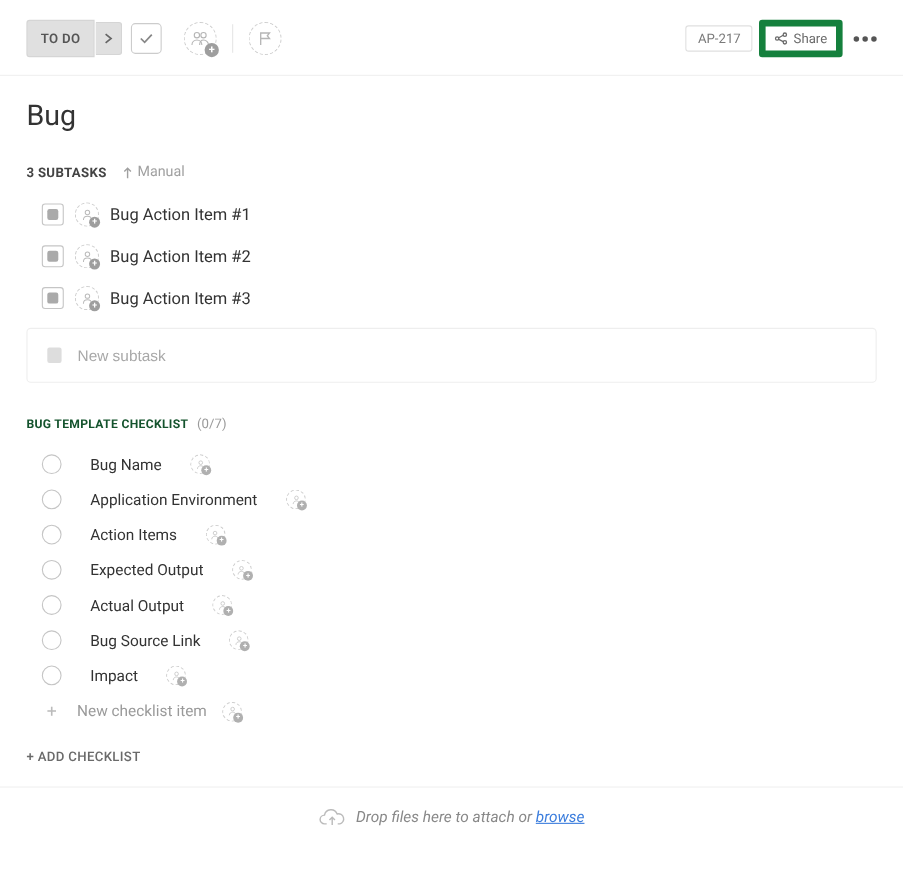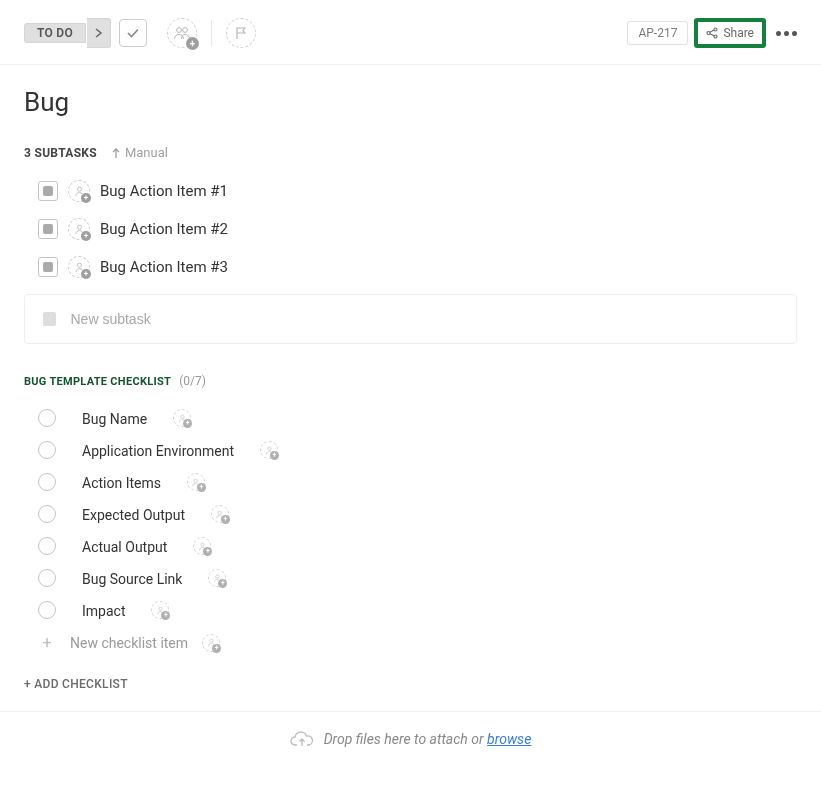--- a/index.html
+++ b/index.html
@@ -1,31 +1,31 @@
 <!DOCTYPE html>
 <html><head>
   <meta charset="utf-8">
   <style>
     * { margin: 0; padding: 0; box-sizing: border-box; }
     body { font-family: -apple-system, BlinkMacSystemFont, "Segoe UI", Roboto, sans-serif; font-size: 14px; color: #333; background: #fff; width: 821px; }
 
     .toolbar { display:flex; align-items:center; padding:18px 24px 16px; border-bottom:1px solid #f0f0f0; }
     .status-group { display:flex; align-items:center; gap:1px; }
-    .status-btn { display:flex; align-items:center; justify-content:center; height:20px; background:#e0e0e0; border:1px solid #d5d5d5; padding:0 12px; font-size:12px; font-weight:600; color:#555; letter-spacing:.3px; cursor:pointer; border-radius:3px 0 0 3px; }
+    .status-btn { display:flex; align-items:center; justify-content:center; height:34px; background:#e0e0e0; border:1px solid #d5d5d5; padding:0 12px; font-size:12px; font-weight:600; color:#555; letter-spacing:.3px; cursor:pointer; border-radius:3px 0 0 3px; }
     .status-arrow { width:24px; height:30px; background:#e0e0e0; border:1px solid #d5d5d5; border-left:none; display:flex; align-items:center; justify-content:center; color:#666; cursor:pointer; border-radius:0 3px 3px 0; }
     .complete-btn { width:28px; height:28px; border:1px solid #ccc; border-radius:4px; margin-left:8px; display:flex; align-items:center; justify-content:center; color:#888; cursor:pointer; background:#fff; }
     .divider { width:1px; height:26px; background:#e6e6e6; margin:0 14px; }
 
     .assignee-circle { position:relative; width:30px; height:30px; border-radius:50%; border:1px dashed #cfcfcf; display:flex; align-items:center; justify-content:center; color:#b5b5b5; cursor:pointer; margin-left:20px; }
     .plus-bubble { position:absolute; right:-3px; bottom:-3px; width:13px; height:13px; border-radius:50%; background:#9e9e9e; color:#fff; display:flex; align-items:center; justify-content:center; font-size:10px; font-weight:bold; line-height:1; }
     .flag-circle { width:30px; height:30px; border-radius:50%; border:1px dashed #cfcfcf; display:flex; align-items:center; justify-content:center; color:#b5b5b5; cursor:pointer; }
 
     .spacer { flex:1; }
     .task-id { border:1px solid #e0e0e0; border-radius:3px; padding:4px 10px; font-size:12px; color:#7a7a7a; cursor:pointer; }
-    .share-btn { border:4px solid #15803d; border-radius:3px; padding:4px 8px; font-size:12px; color:#6a6a6a; display:flex; align-items:center; gap:5px; margin-left:6px; cursor:pointer; }
+    .share-btn { border:6px solid #15803d; border-radius:3px; padding:4px 8px; font-size:12px; color:#6a6a6a; display:flex; align-items:center; gap:5px; margin-left:6px; cursor:pointer; }
     .more-btn { margin-left:10px; color:#555; cursor:pointer; display:flex; gap:3px; }
     .more-btn span { width:5px; height:5px; border-radius:50%; background:#555; }
 
     .content { padding:0 24px; }
     .title { font-size:26px; font-weight:400; color:#333; margin-top:22px; margin-bottom:28px; }
 
     .subtasks-header { display:flex; align-items:center; gap:14px; margin-bottom:12px; }
     .sub-count { font-size:12px; font-weight:700; color:#444; letter-spacing:.3px; }
     .sort-manual { font-size:13px; color:#a0a0a0; display:flex; align-items:center; gap:4px; cursor:pointer; }
 

